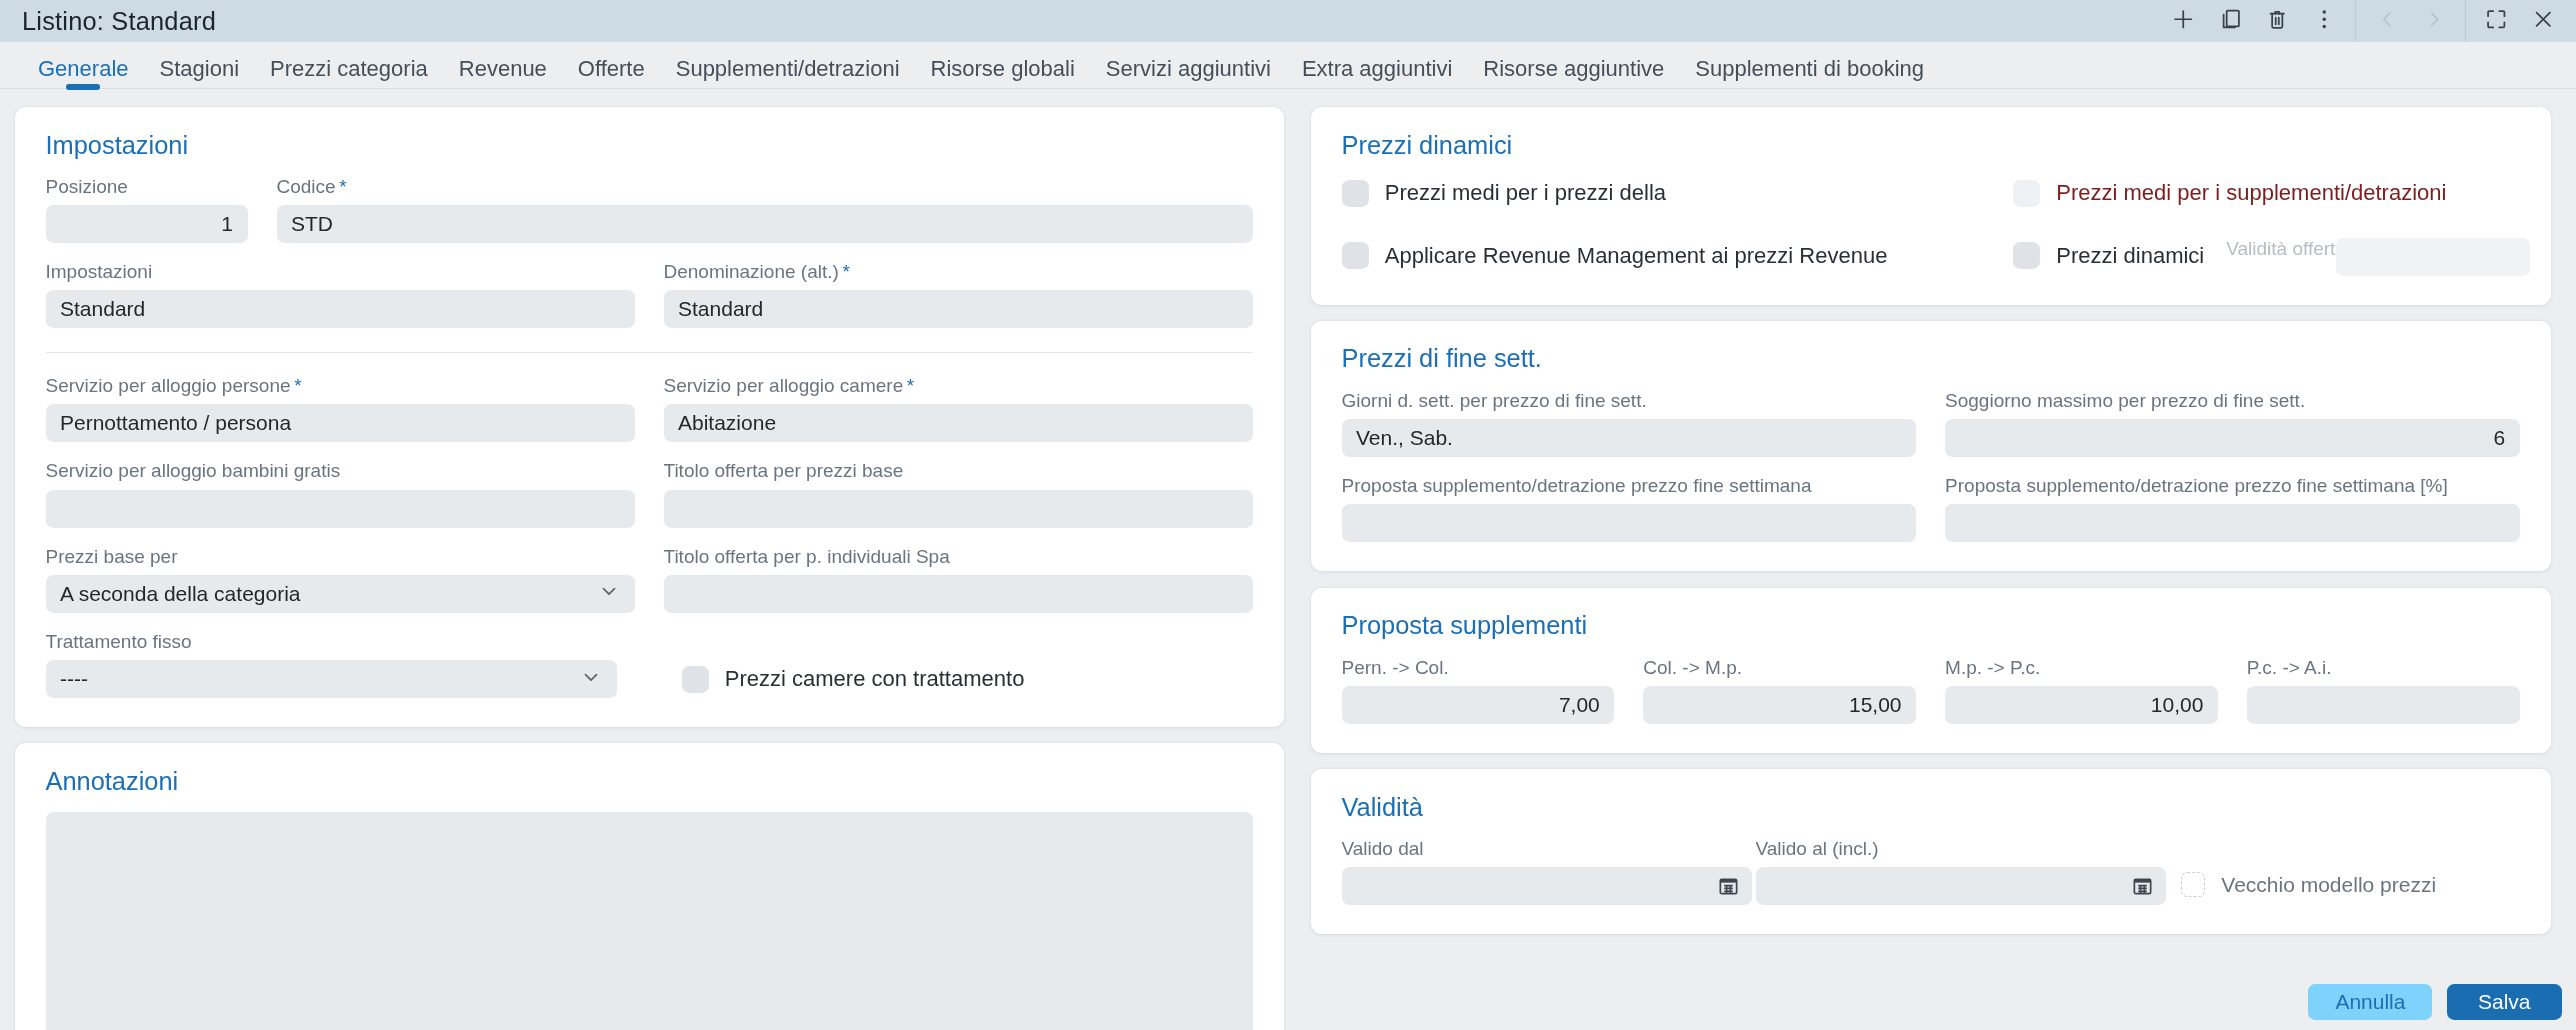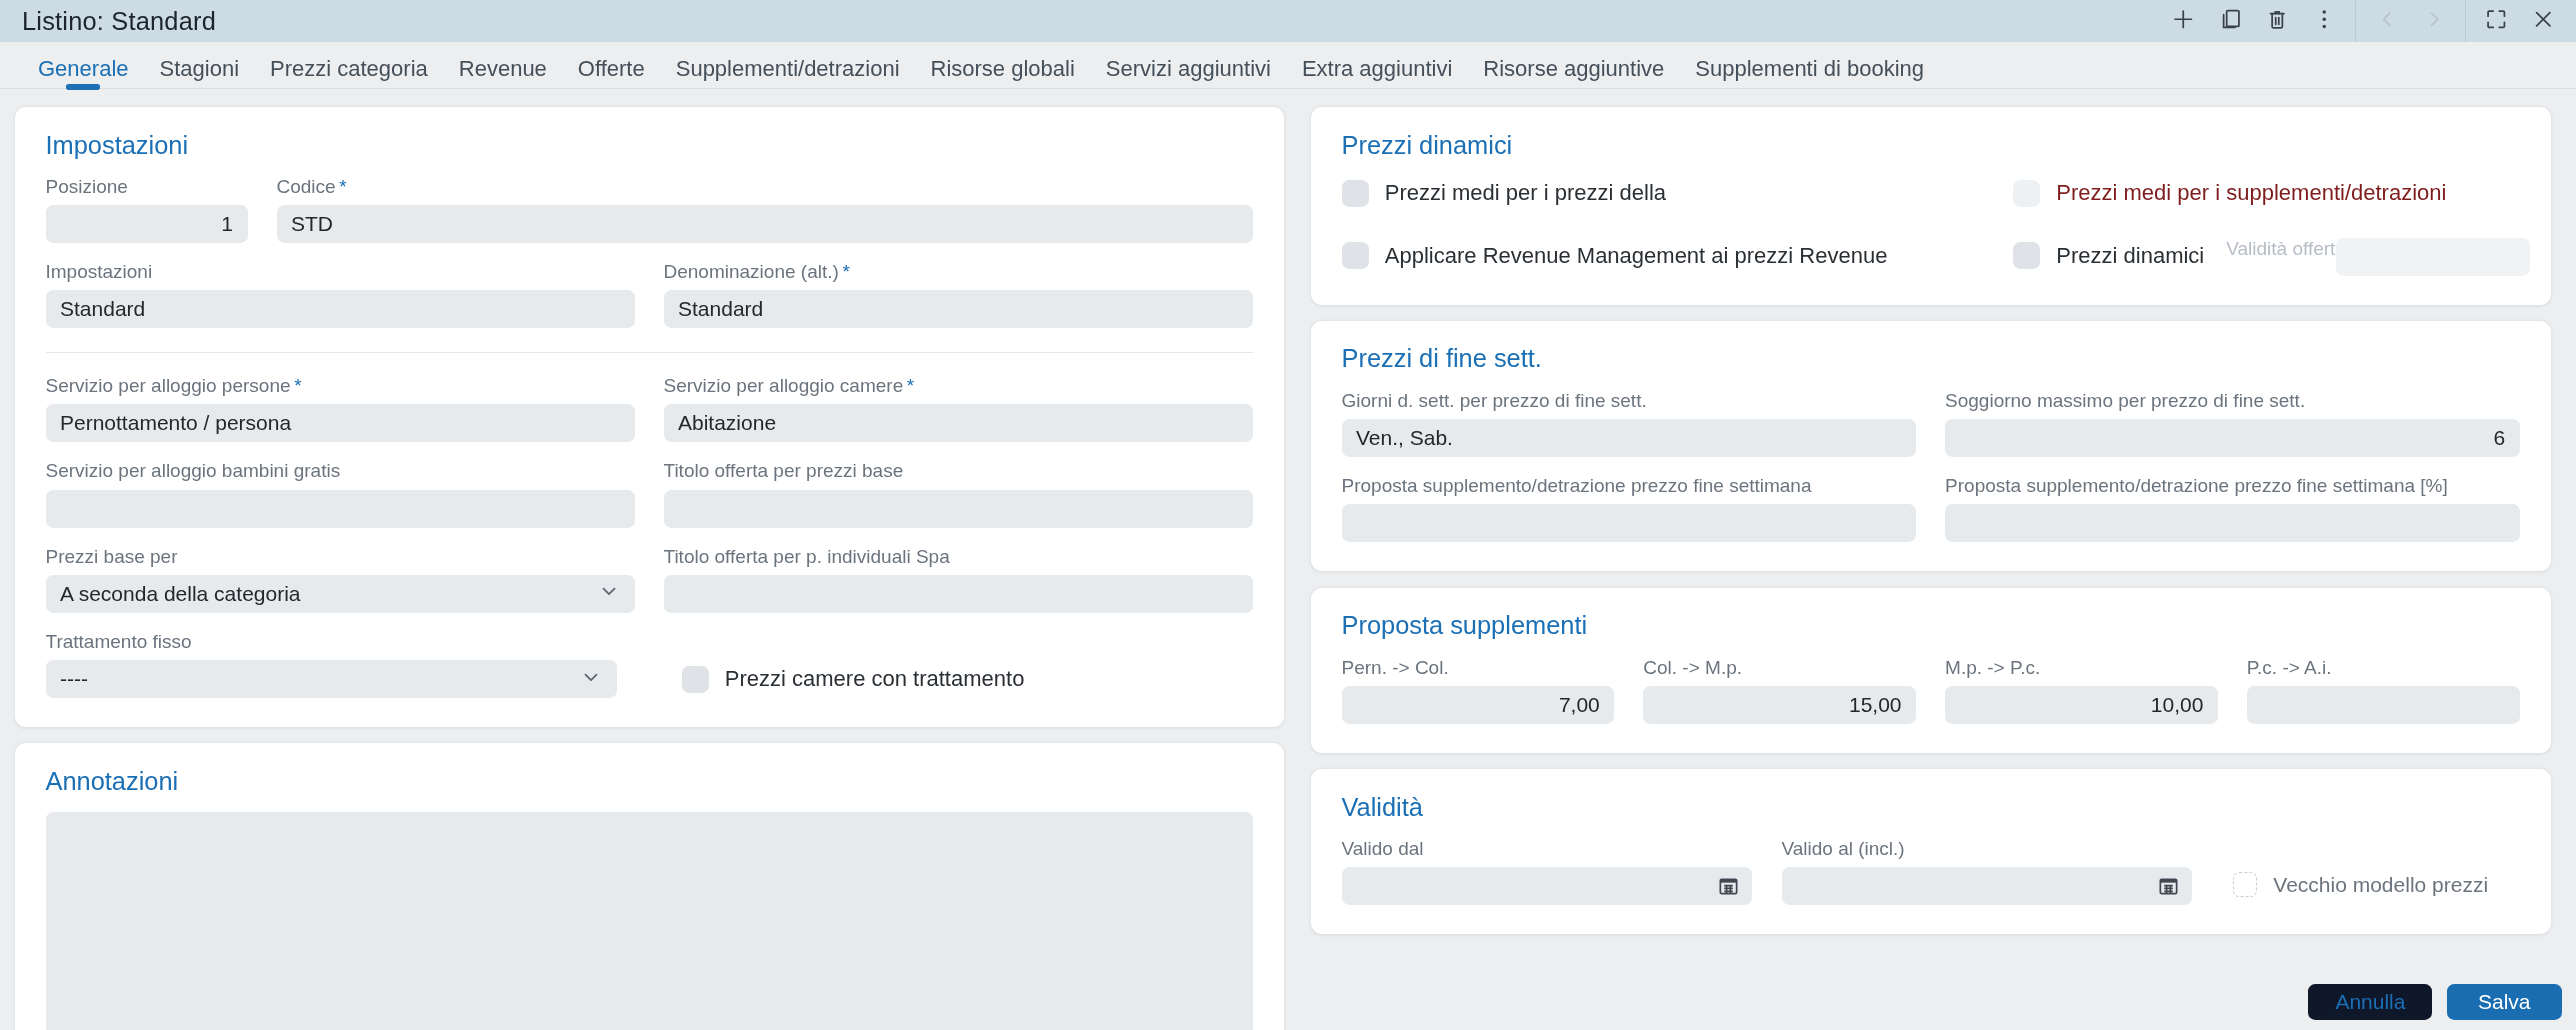--- a/index.html
+++ b/index.html
@@ -140,40 +140,40 @@
 
   
   .pd-row { display: flex; margin-bottom: 12.7px; align-items: center; }
   .pd-cell-l { width: 57%; flex: none; }
   .pd-cell-r { flex: 1; display: flex; align-items: flex-end; justify-content: space-between; gap: 22px; }
   .pd-validita { width: 304px; flex: none; display: flex; flex-direction: row; }
   .pd-row.r2 { margin-top: 31px; margin-bottom: 0; align-items: flex-end; }
   .pd-row.r2 .cbrow { margin-bottom: 6.4px; }
 
   
-  .val-row { display: flex; gap: 30px; align-items: center; }
+  .val-row { display: flex; gap: 4px; align-items: center; }
   .val-date { width: 410px; flex: none; display: flex; flex-direction: column; }
   .val-cb { margin-left: 11px; margin-top: 26px; }
 
   
   .footer {
     position: absolute;
     right: 14.5px; bottom: 10px;
     display: flex; gap: 14.5px; align-items: center;
   }
   .btn {
     height: 36px;
     border: none;
     border-radius: 7.3px;
     font-family: "Liberation Sans", sans-serif;
     font-size: 21px;
     padding: 0 27px;
     cursor: pointer;
   }
-  .btn.secondary { background: #0f172a; color: #1a6fb5; }
+  .btn.secondary { background: #7dd3fc; color: #1a6fb5; }
   .btn.primary  { background: #1b6db1; color: #ffffff; padding: 0 31px; }
 </style>
 </head>
 <body>
 
 <div class="header">
   <div class="header-title">Listino: Standard</div>
   <div class="toolbar">
     <div class="tbtn">
       <span><svg viewBox="0 0 24 24" width="24.5" height="24.5">

